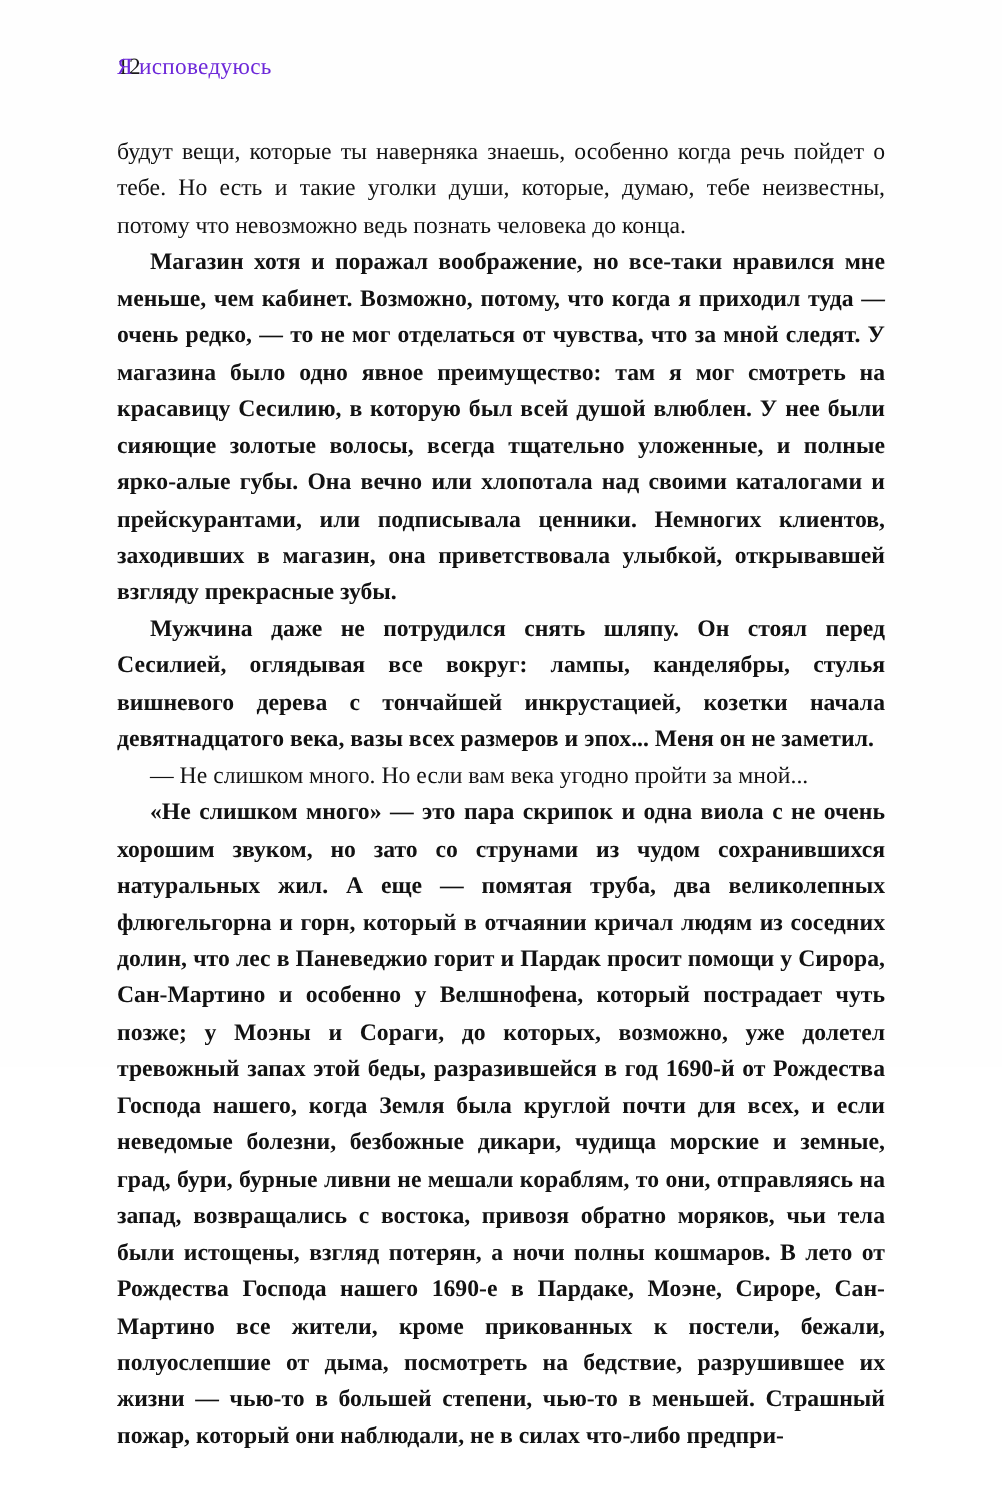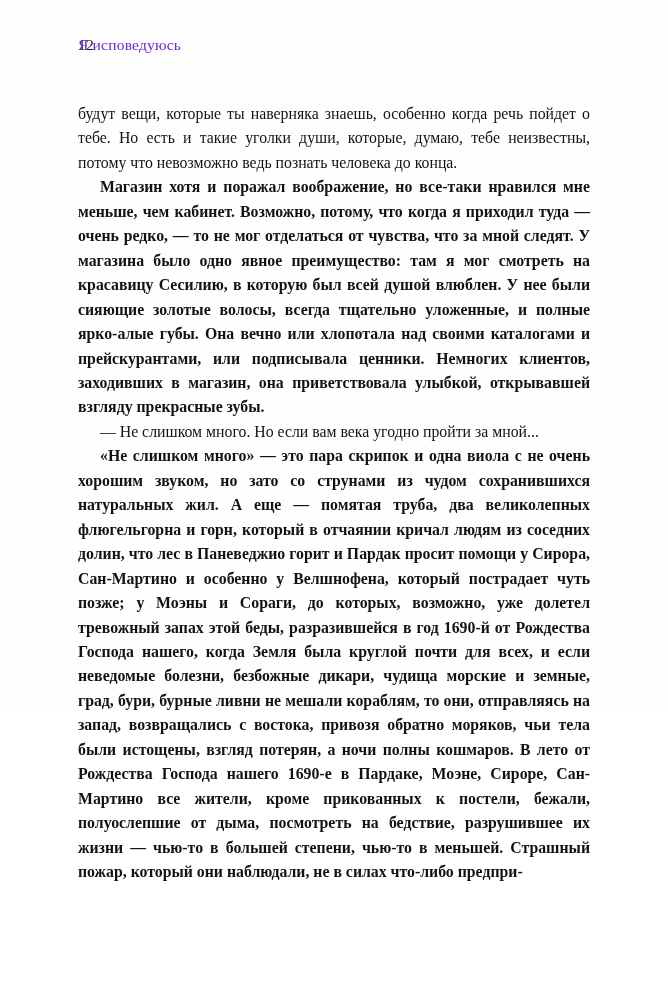--- a/index.html
+++ b/index.html
@@ -41,21 +41,21 @@
   .book-title {
     position: absolute;
     left: 0;
     right: 0;
     text-align: left;
     font-size: 15.5px;
     color: #6d28d9;
     letter-spacing: 0.2px;
   }
   .body-text {
-    margin-top: 32px;
+    margin-top: 20px;
     font-size: 15.8px;
     line-height: 24.45px;
     text-align: justify;
     text-justify: inter-word;
     hyphens: manual;
     color: #121212;
   }
   .body-text p {
     margin: 0;
     text-indent: 0;
@@ -75,18 +75,19 @@
   <div class="page-inner">
 
     <div class="running-head">
       <div class="folio">12</div>
       <div class="book-title">Я исповедуюсь</div>
     </div>
 
     <div class="body-text">
       <p>будут вещи, которые ты наверняка знаешь, особенно когда речь пойдет о тебе. Но есть и такие уголки души, которые, думаю, тебе неизвестны, потому что невозможно ведь познать человека до конца.</p>
       <p class="indent">Магазин хотя и поражал воображение, но все-таки нравился мне меньше, чем кабинет. Возможно, потому, что когда я приходил туда — очень редко, — то не мог отделаться от чувства, что за мной следят. У магазина было одно явное преимущество: там я мог смотреть на красавицу Сесилию, в которую был всей душой влюблен. У нее были сияющие золотые волосы, всегда тщательно уложенные, и полные ярко-алые губы. Она вечно или хлопотала над своими каталогами и прейскурантами, или подписывала ценники. Немногих клиентов, заходивших в магазин, она приветствовала улыбкой, открывавшей взгляду прекрасные зубы.</p>
+      <p class="indent">Мужчина даже не потрудился снять шляпу. Он стоял перед Сесилией, оглядывая все вокруг: лампы, канделябры, стулья вишневого дерева с тончайшей инкрустацией, козетки начала девятнадцатого века, вазы всех размеров и эпох... Меня он не заметил.</p>
       <p class="dialogue">— Не слишком много. Но если вам века угодно пройти за мной...</p>
       <p class="indent">«Не слишком много» — это пара скрипок и одна виола с не очень хорошим звуком, но зато со струнами из чудом сохранившихся натуральных жил. А еще — помятая труба, два великолепных флюгельгорна и горн, который в отчаянии кричал людям из соседних долин, что лес в Паневеджио горит и Пардак просит помощи у Сирора, Сан-Мартино и особенно у Велшнофена, который пострадает чуть позже; у Моэны и Сораги, до которых, возможно, уже долетел тревожный запах этой беды, разразившейся в год 1690-й от Рождества Господа нашего, когда Земля была круглой почти для всех, и если неведомые болезни, безбожные дикари, чудища морские и земные, град, бури, бурные ливни не мешали кораблям, то они, отправляясь на запад, возвращались с востока, привозя обратно моряков, чьи тела были истощены, взгляд потерян, а ночи полны кошмаров. В лето от Рождества Господа нашего 1690-е в Пардаке, Моэне, Сироре, Сан-Мартино все жители, кроме прикованных к постели, бежали, полуослепшие от дыма, посмотреть на бедствие, разрушившее их жизни — чью-то в большей степени, чью-то в меньшей. Страшный пожар, который они наблюдали, не в силах что-либо предпри-</p>
     </div>
 
   </div>
 </div>
 
 </body></html>

